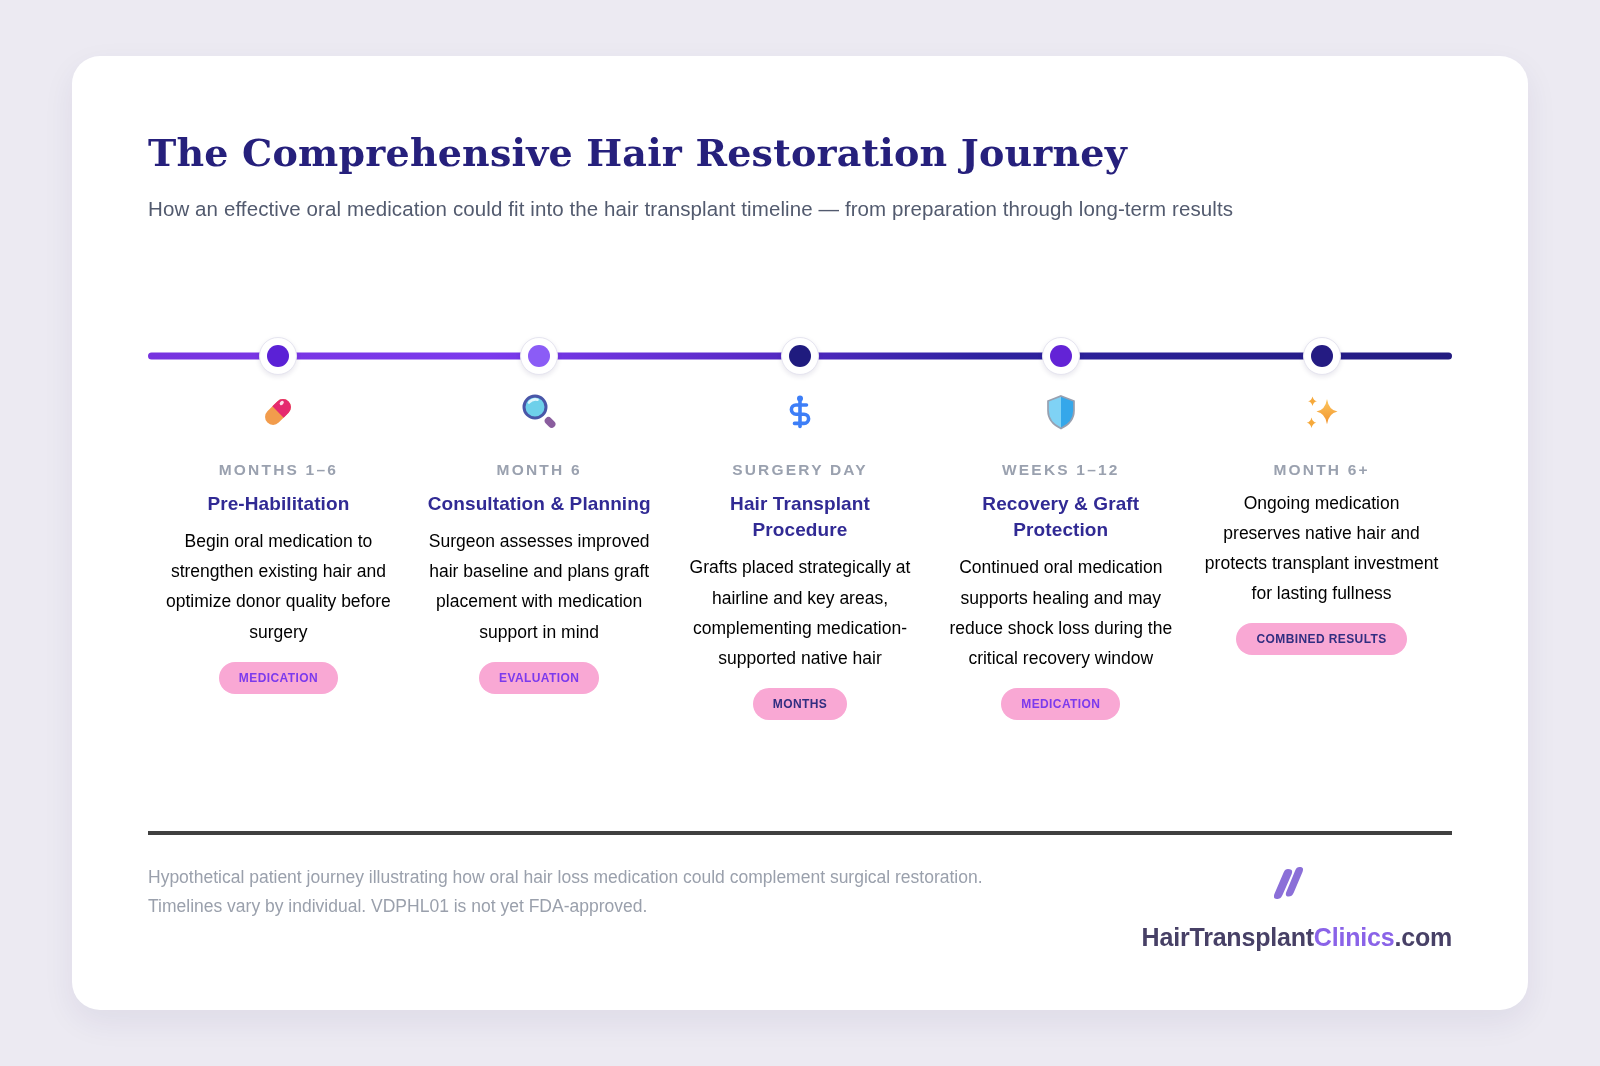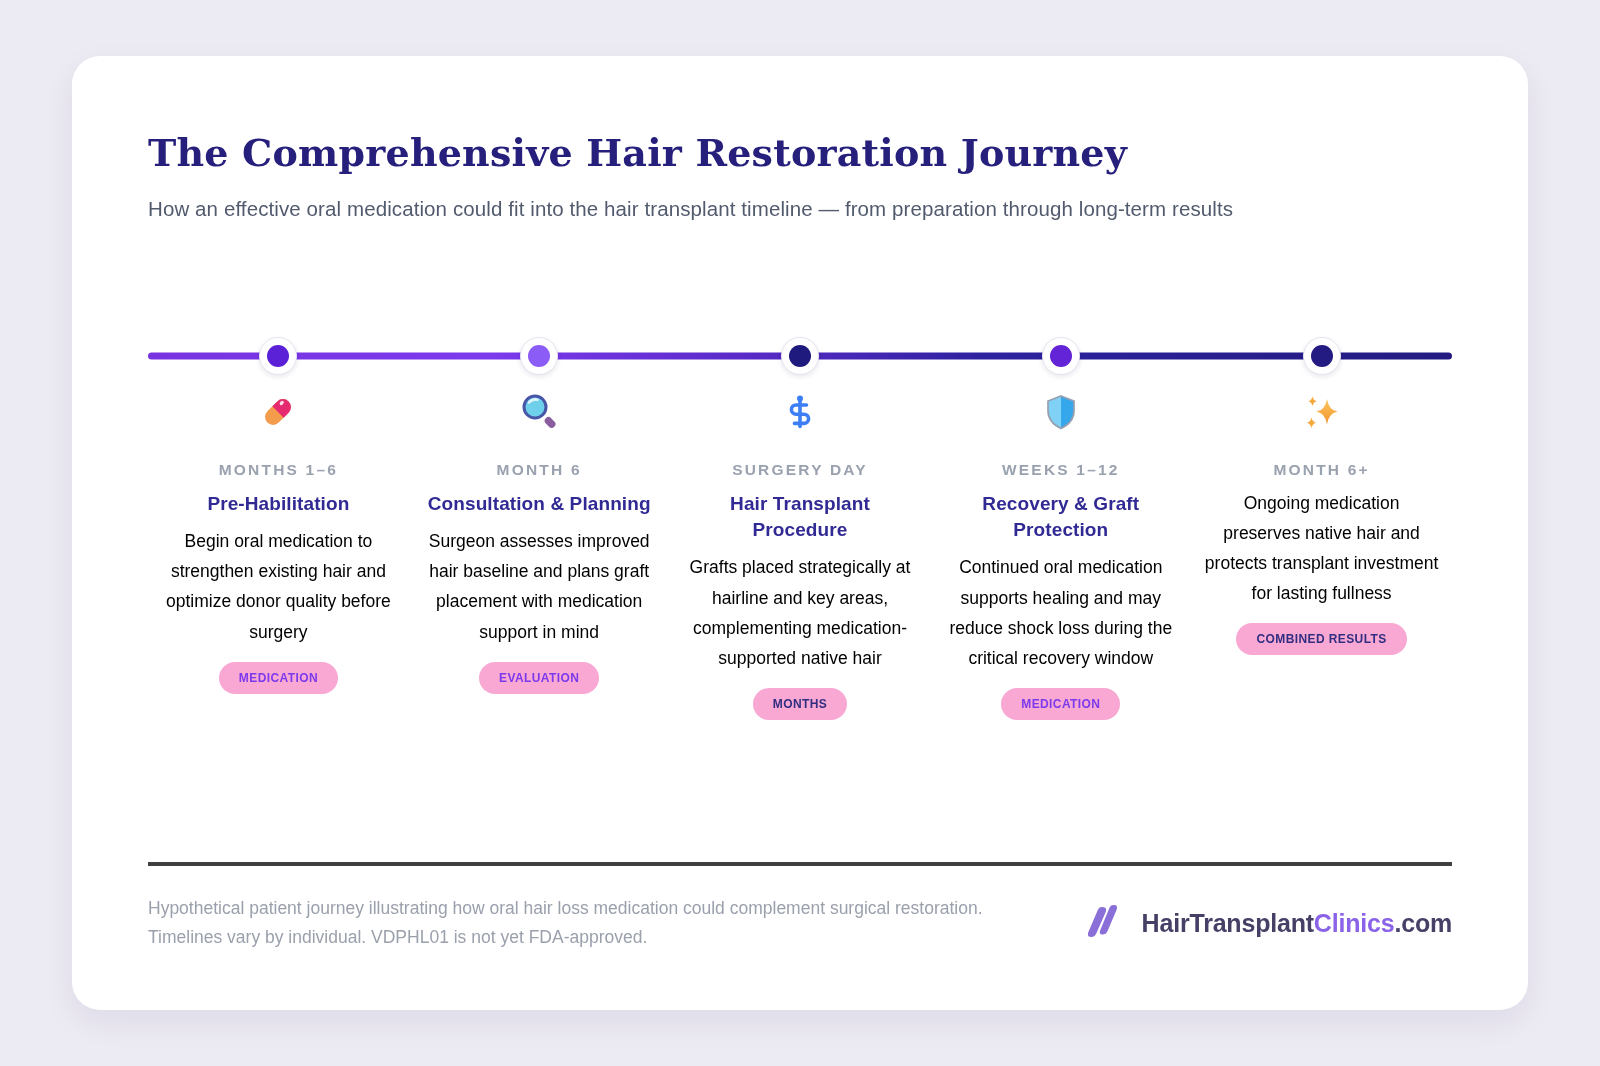--- a/index.html
+++ b/index.html
@@ -97,21 +97,21 @@
     padding-top: 28px;
     display: flex;
     justify-content: space-between;
   }
   .disclaimer {
     max-width: 880px;
     font-size: 17.5px;
     color: #9aa0ac;
     line-height: 1.65;
   }
-  .brand { display: flex; align-items: center; gap: 8px; }
+  .brand { display: flex; align-items: center; gap: 16px; flex-direction: column; }
   .brand-text { font-size: 25px; font-weight: 800; letter-spacing: -0.2px; }
   .brand-dark { color: #474066; }
   .brand-purple { color: #8a63e8; }
 </style>
 </head>
 <body>
 
 <div class="card">
 
   <h1 class="page-title">The Comprehensive Hair Restoration Journey</h1>

